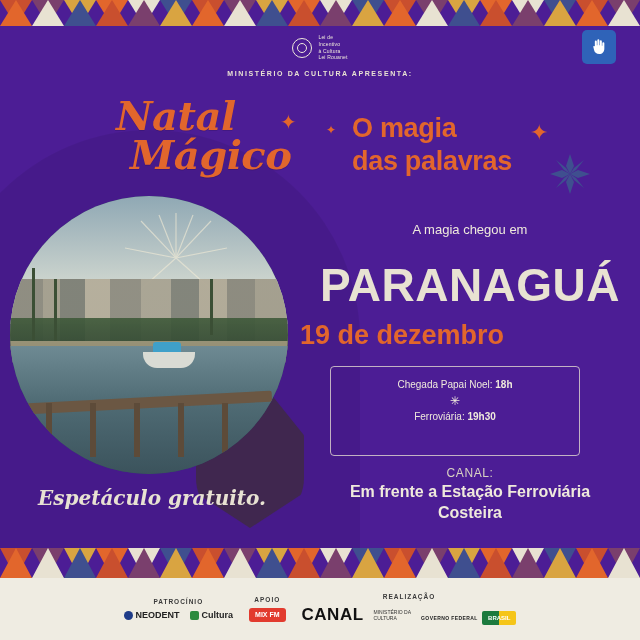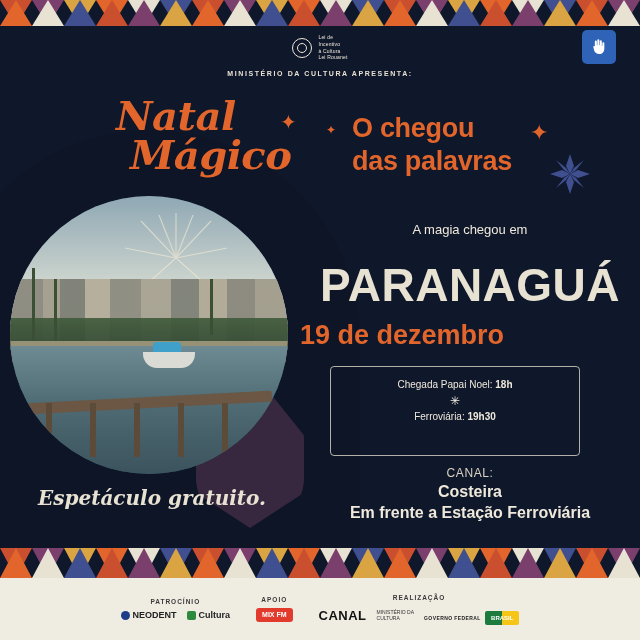--- a/index.html
+++ b/index.html
@@ -7,21 +7,21 @@
   body {
     font-family: "Liberation Sans", sans-serif;
     background: #4d5637;
     position: relative;
     overflow: hidden;
   }
 
   .poster {
     position: absolute;
     inset: 0;
-    background: #0f172a;
+    background: #4c1d95;
   }
 
   
   .band {
     position: absolute;
     left: 0; right: 0;
     height: 26px;
     overflow: hidden;
     display: flex;
   }
@@ -273,21 +273,21 @@
     font-weight: bold;
     font-size: 20px;
   }
 
   
   .footer {
     position: absolute; left: 0; right: 0; bottom: 0;
     height: 62px;
     background: #efece2;
     display: flex; align-items: center; justify-content: center;
-    gap: 26px;
+    gap: 16px;
     padding: 0 26px;
   }
   .f-group { text-align: center; }
   .f-title {
     font-size: 6.5px; letter-spacing: 1px; font-weight: bold;
     color: #3a3a3a; margin-bottom: 5px;
   }
   .f-logos { display: flex; align-items: center; gap: 10px; justify-content: center; }
   .logo-chip {
     font-size: 9px; font-weight: bold; color: #222;
@@ -295,21 +295,21 @@
   }
   .logo-chip .dot {
     width: 9px; height: 9px; border-radius: 50%; background: #1f3c88; display: inline-block;
   }
   .logo-chip.bras .dot { background: #2b8a3e; border-radius: 2px; }
   .logo-mix {
     background: #e23b2e; color: #fff; font-size: 7px; font-weight: bold;
     padding: 3px 6px; border-radius: 3px; line-height: 1.1;
   }
   .logo-canal {
-    font-size: 13px; font-weight: bold; color: #111; letter-spacing: .5px;
+    font-size: 17px; font-weight: bold; color: #111; letter-spacing: .5px;
   }
   .logo-min {
     font-size: 5px; color: #333; line-height: 1.25; text-align: left;
     white-space: pre-line;
   }
   .logo-gov {
     background: linear-gradient(90deg,#1c7a3e 50%, #f5c518 50%);
     color: #fff; font-size: 6px; font-weight: bold;
     padding: 4px 6px; border-radius: 2px; line-height: 1.2;
   }
@@ -427,21 +427,21 @@
   <div class="title-natal">
     <span>Natal</span>
     <span class="l2">Mágico</span>
   </div>
 
   <span class="spark s1">✦</span>
   <span class="spark s2">✦</span>
   <span class="spark s3">✦</span>
 
   <div class="title-poder">
-    <div>O chegou</div>
+    <div>O magia</div>
     <div>das palavras</div>
   </div>
 
   <div class="flower">
     <svg width="44" height="44" viewBox="0 0 44 44">
       <g fill="#3f4f8f">
         <path d="M22 2 L26 14 L22 22 L18 14 Z"></path>
         <path d="M22 42 L26 30 L22 22 L18 30 Z"></path>
         <path d="M2 22 L14 18 L22 22 L14 26 Z"></path>
         <path d="M42 22 L30 18 L22 22 L30 26 Z"></path>
@@ -499,22 +499,22 @@
     </div>
     <div class="star">✳</div>
     <div class="line">
       <span>Ferroviária:</span>
       <b>19h30</b>
     </div>
   </div>
 
   <div class="local-label">CANAL:</div>
   <div class="local-value">
+    <div>Em frente a Estação Ferroviária</div>
     <div>Costeira</div>
-    <div>Em frente a Estação Ferroviária</div>
   </div>
 
   <div class="gratuito">Espetáculo gratuito.</div>
 
   <div class="band bottom" id="band-bottom">
       <div class="band-cell" style="--c1: #e2662c; --c2: #c94f2e;">
         <div class="tri-down"></div>
         <div class="tri-up"></div>
       </div>
       <div class="band-cell" style="--c1: #e8e2d2; --c2: #7a3f6d;">

